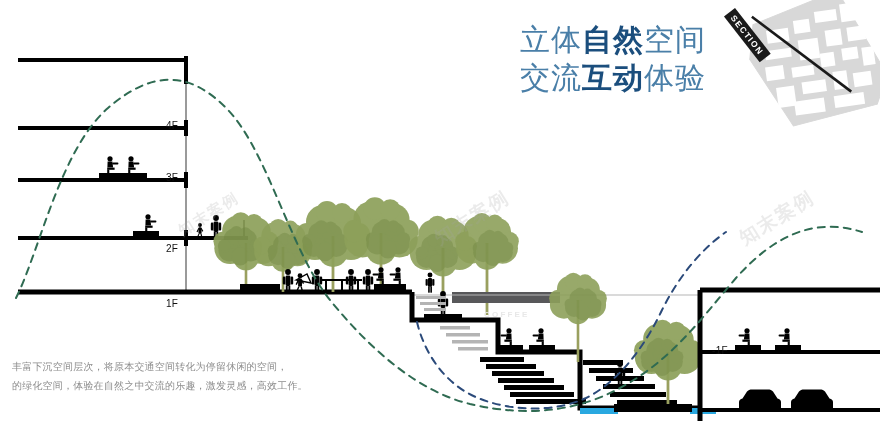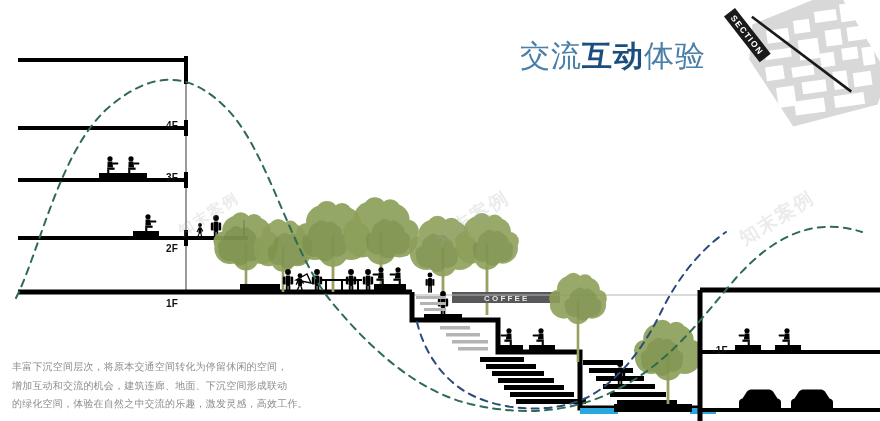--- a/index.html
+++ b/index.html
@@ -13,33 +13,33 @@
 
   
   .title-block{
     position:absolute;left:520px;top:24px;width:220px;
     line-height:1.05;letter-spacing:1px;
     user-select:none;
   }
   .title-line{font-size:30px;font-weight:400;white-space:nowrap;}
   .t-light{color:#4a7fa8;}
   .t-bold{color:#1b4e7d;font-weight:bold;}
-  .title-line.l2{margin-top:16px;}
+  .title-line.l2{margin-top:6px;}
 
   
   .caption{
     position:absolute;left:12px;top:358px;width:380px;
     font-size:10px;color:#8d8d8d;line-height:1.85;
     letter-spacing:.2px;user-select:none;
   }
   .caption div{white-space:nowrap;}
 
   
   .flabel{
-    position:absolute;font-size:10px;font-weight:bold;color:#111;
+    position:absolute;font-size:10px;font-weight:normal;color:#111;
     letter-spacing:.3px;user-select:none;
   }
   
   .coffee-text{
     position:absolute;font-size:8px;color:#e8e8e8;letter-spacing:2.2px;
     font-weight:bold;user-select:none;
   }
   
   .section-badge-text{
     position:absolute;left:735px;top:8px;
@@ -409,35 +409,37 @@
       </g>
       <line x1="8" y1="14" x2="96" y2="102" stroke="#1a1a1a" stroke-width="2.6"></line>
     </g>
   </svg>
 
   <div class="wm" style="left:430px;top:205px;">知末案例</div>
   <div class="wm" style="left:735px;top:205px;">知末案例</div>
   <div class="wm" style="left:175px;top:205px;font-size:15px;">知末案例</div>
 
   <div class="title-block">
+    <div class="title-line l1">
+      <span class="t-light">立体</span><span class="t-bold">自然</span><span class="t-light">空间</span>
+    </div>
     <div class="title-line l2">
       <span class="t-light">交流</span><span class="t-bold">互动</span><span class="t-light">体验</span>
     </div>
   </div>
 
   <div class="section-badge-text">SECTION</div>
 
   <div class="flabel" style="left:166px;top:120px;">4F</div>
   <div class="flabel" style="left:166px;top:172px;text-align:center;">3F</div>
   <div class="flabel" style="left:166px;top:243px;">2F</div>
   <div class="flabel" style="left:166px;top:298px;">1F</div>
   <div class="flabel" style="left:712px;top:345px;">-1F</div>
   <div class="flabel" style="left:712px;top:376px;margin-top:48px;">-2F</div>
 
-  <div class="coffee-text" style="left:484px;top:294px;">COFFEE</div>
+  <div class="coffee-text" style="left:484px;top:310px;">COFFEE</div>
 
   <div class="caption">
     <div>丰富下沉空间层次，将原本交通空间转化为停留休闲的空间，</div>
-    <div>增加互动和交流的机会，建筑连廊、地面、下沉空间形成联动</div>
     <div>的绿化空间，体验在自然之中交流的乐趣，激发灵感，高效工作。</div>
   </div>
 
 </div>
 
 </body></html>

